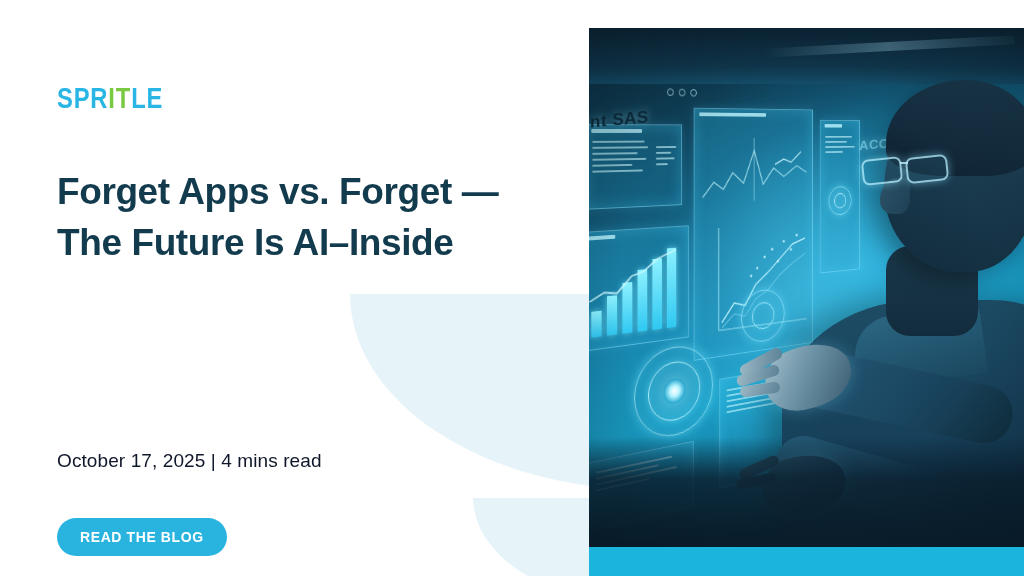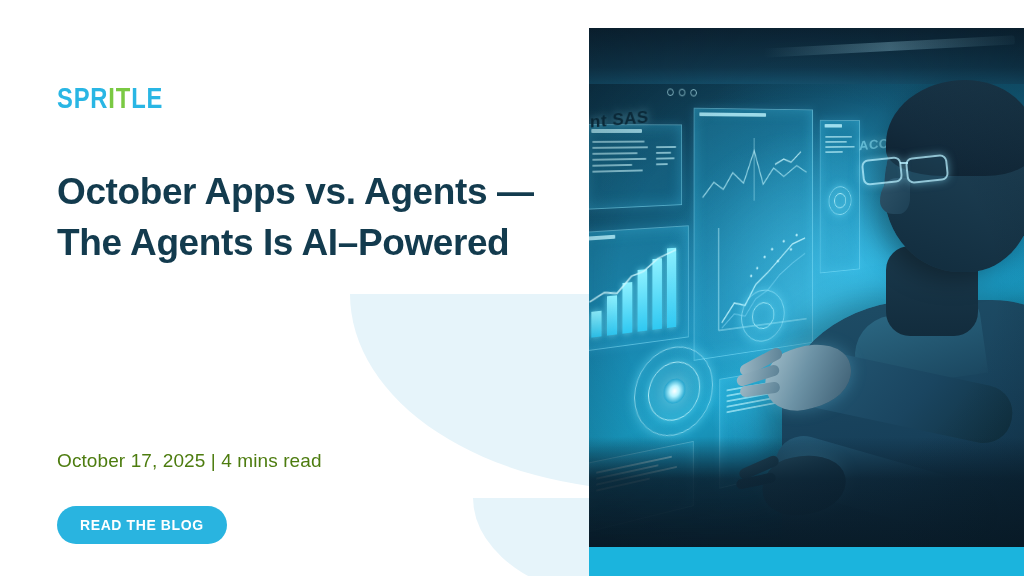--- a/index.html
+++ b/index.html
@@ -58,26 +58,26 @@
     position:absolute; left:57px; top:138px; width:480px;
     color:#133b4e;
     font-size:37px; font-weight:700; line-height:1.38;
     letter-spacing:-0.4px;
   }
   .headline .hl-line { display:block; white-space:nowrap; }
 
   
   .meta {
     position:absolute; left:57px; top:422px;
-    color:#4d7c0f; font-size:19px; font-weight:400; letter-spacing:0.1px;
+    color:#0f172a; font-size:19px; font-weight:400; letter-spacing:0.1px;
     white-space:nowrap;
   }
 
   
-  .btn-row { position:absolute; left:57px; top:478px; display:flex; align-items:center; gap:15px; }
+  .btn-row { position:absolute; left:57px; top:490px; display:flex; align-items:center; gap:15px; }
   .btn-primary {
     display:inline-flex; align-items:center; justify-content:center;
     height:38px; padding:0 23px; border-radius:19px; border:none;
     background:#29b4e0; color:#ffffff;
     font-family:"Liberation Sans", sans-serif;
     font-size:14px; font-weight:700; letter-spacing:0.6px;
     cursor:pointer; white-space:nowrap;
   }
   .btn-outline {
     display:inline-flex; align-items:center; justify-content:center;
@@ -282,22 +282,22 @@
     <div class="deco-upper"></div>
     <div class="deco-lower"></div>
 
     <div class="content">
 
       <div class="logo">
         <span class="lg-a">SPR</span><span class="lg-b">IT</span><span class="lg-c">LE</span>
       </div>
 
       <h1 class="headline">
-        <span class="hl-line">October Apps vs. Agents —</span>
-        <span class="hl-line">The Agents Is AI–Powered</span>
+        <span class="hl-line">Forget Apps vs. Forget —</span>
+        <span class="hl-line">The Future Is AI–Inside</span>
       </h1>
 
       <div class="meta">October 17, 2025 | 4 mins read</div>
 
       <div class="btn-row">
         <button class="btn-primary">READ THE BLOG</button>
       </div>
 
     </div>
   </div>

